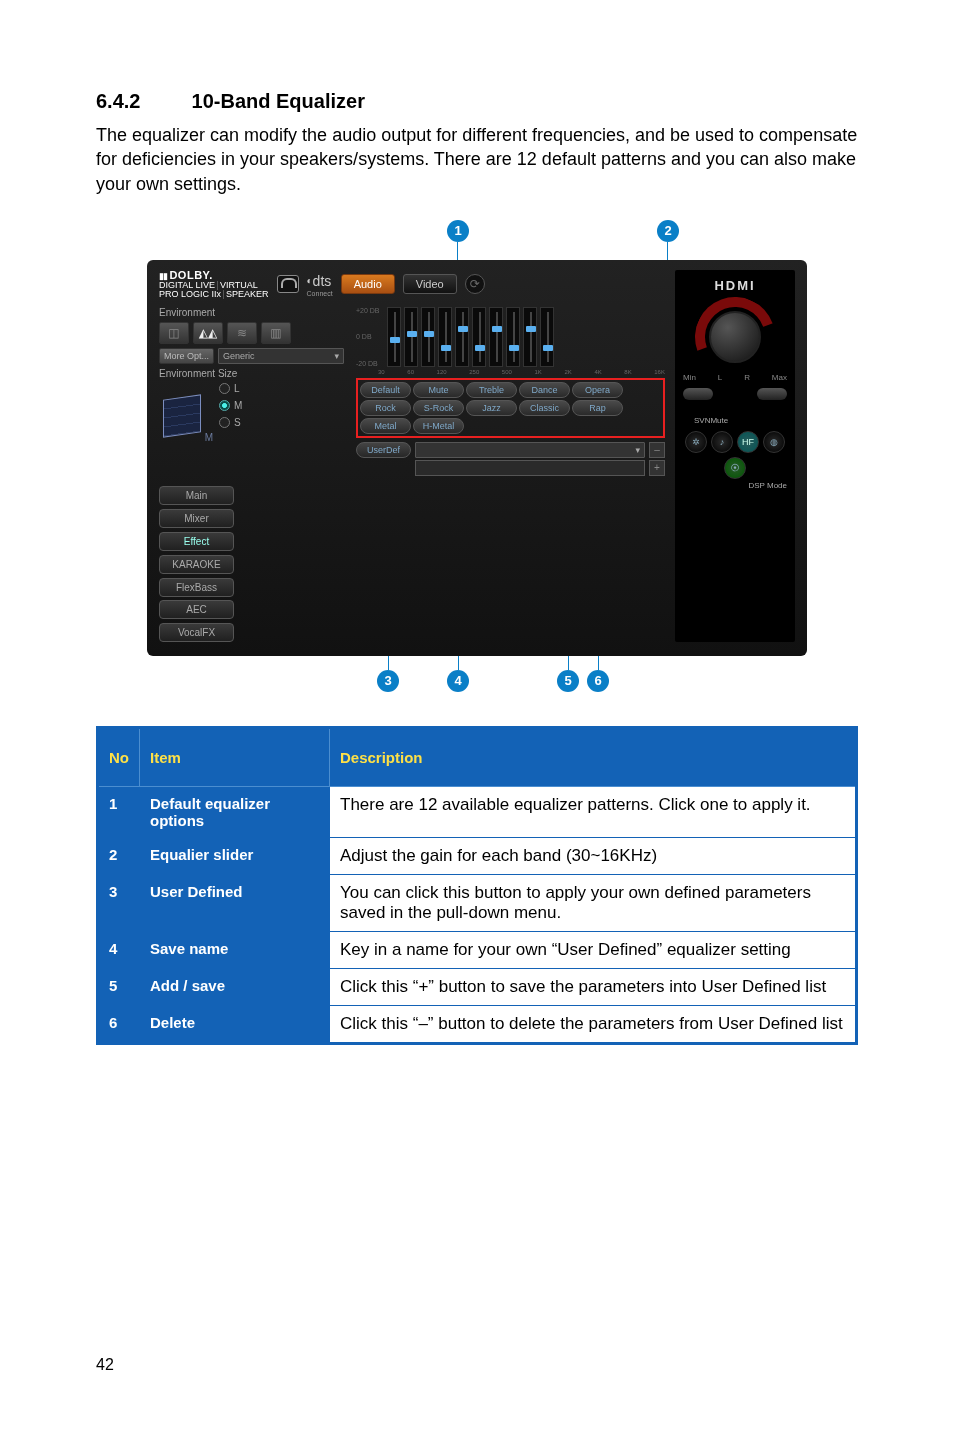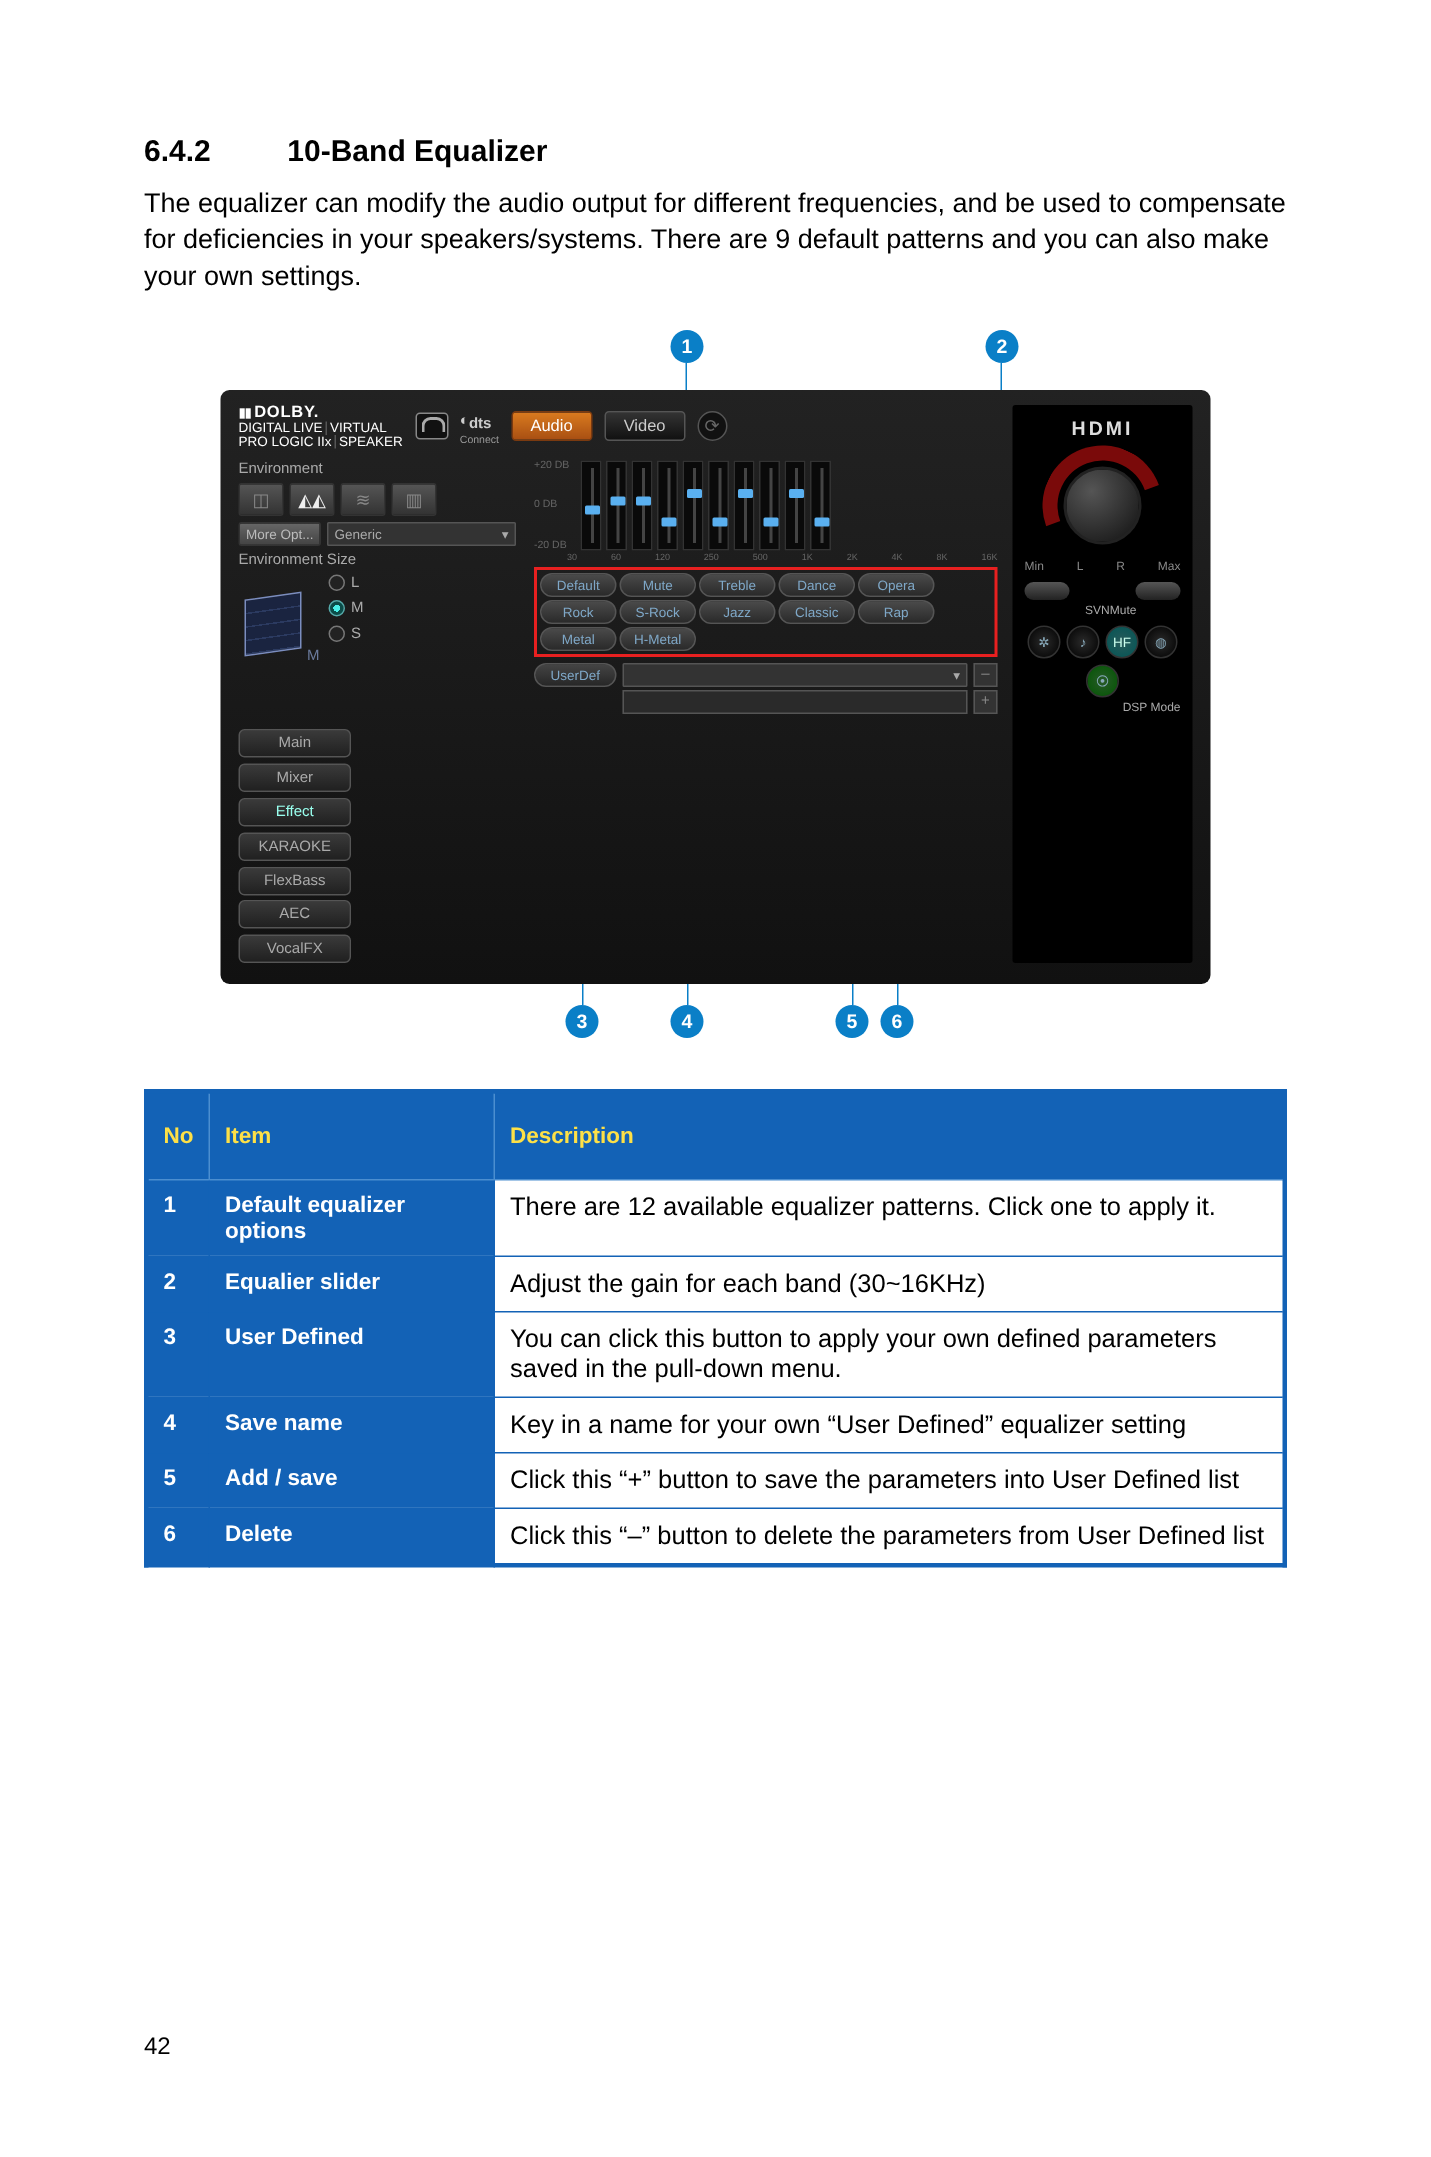--- a/index.html
+++ b/index.html
@@ -99,22 +99,22 @@
     width: 12px;
     height: 8px;
     border: 2px solid #aaa;
     border-bottom: none;
     border-radius: 6px 6px 0 0;
     top: 2px;
     left: 3px;
   }
   .dts {
     color: #ccc;
-    font-size: 10px;
-    font-weight: bold;
+    font-size: 14px;
+    font-weight: normal;
   }
   .dts-sub {
     font-size: 7px;
     color: #999;
     display: block;
     text-align: center;
   }
   .tab-btn {
     padding: 3px 12px;
     border-radius: 3px;
@@ -422,24 +422,24 @@
     margin-top: 6px;
   }
   .mute-cap {
     width: 30px;
     height: 12px;
     background: linear-gradient(#555, #222);
     border-radius: 6px;
   }
   .mute-labels {
     display: flex;
-    justify-content: center;
+    justify-content: flex-start;
     font-size: 8px;
     color: #aaa;
-    margin-top: 2px;
+    margin-top: 16px;
     padding-left: 11px;
   }
   .icon-grid {
     display: flex;
     flex-wrap: wrap;
     gap: 4px;
     margin-top: 6px;
     justify-content: center;
   }
   .icon-dot {
@@ -528,21 +528,21 @@
   }
 </style>
 </head>
 <body>
 
 <div class="section-title">
   <span class="num">6.4.2</span>
   <span>10-Band Equalizer</span>
 </div>
 
-<p class="body-text">The equalizer can modify the audio output for different frequencies, and be used to compensate for deficiencies in your speakers/systems. There are 9 default patterns and you can also make your own settings.</p>
+<p class="body-text">The equalizer can modify the audio output for different frequencies, and be used to compensate for deficiencies in your speakers/systems. There are 12 default patterns and you can also make your own settings.</p>
 
 <div class="shot-wrap">
 
   <div class="callouts-top">
     <div class="callout-dot" style="left:300px;top:0;">1</div>
     <div class="callout-line" style="left:310px;top:22px;height:18px;"></div>
     <div class="callout-dot" style="left:510px;top:0;">2</div>
     <div class="callout-line" style="left:520px;top:22px;height:18px;"></div>
   </div>
 

